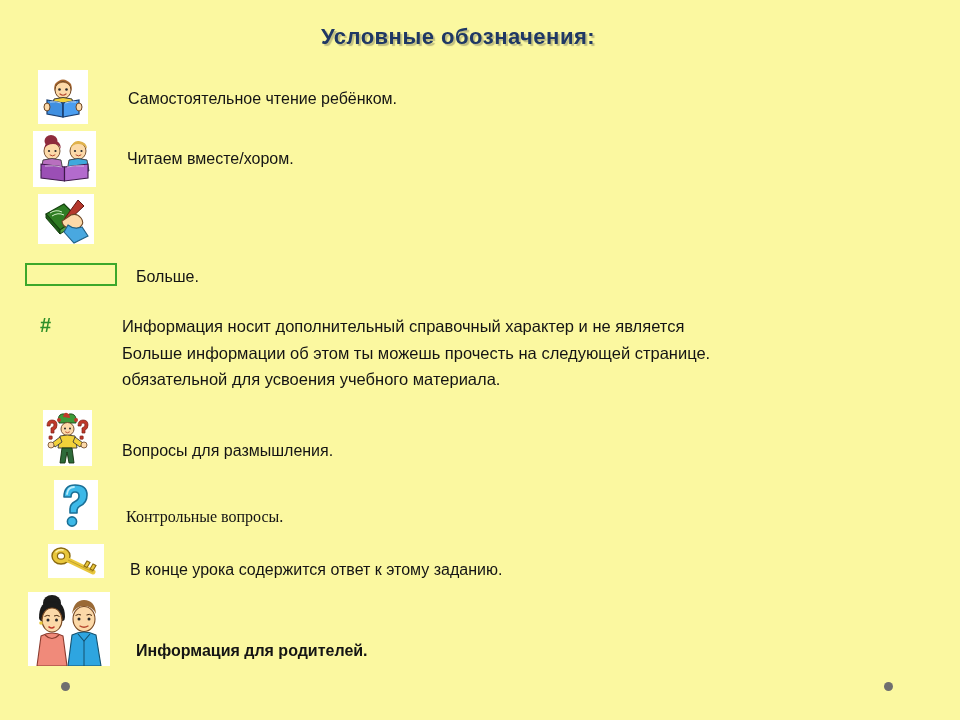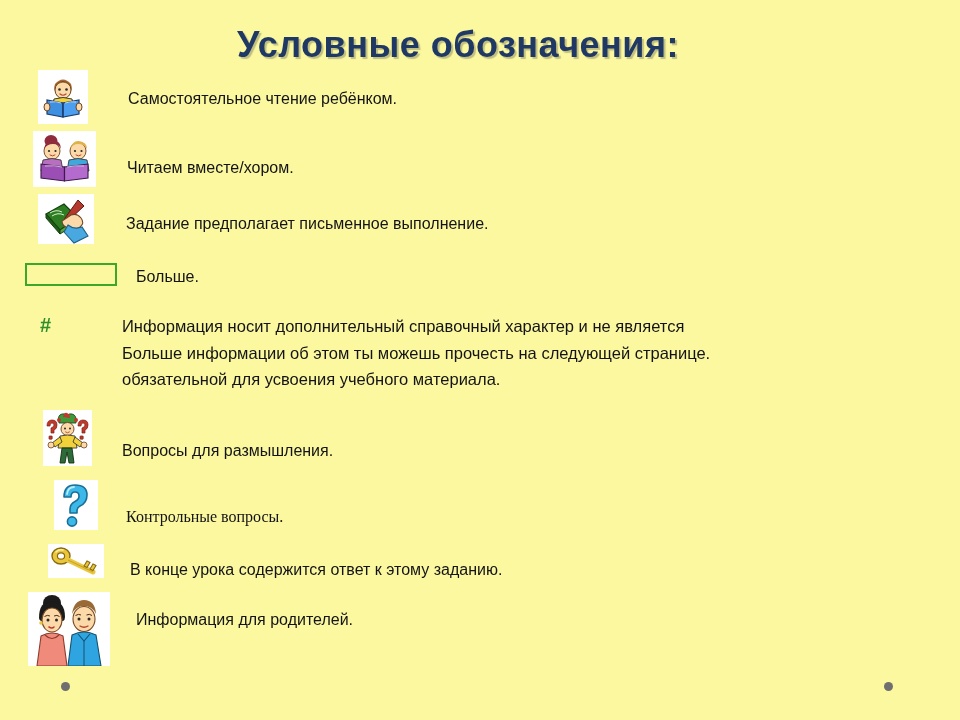--- a/index.html
+++ b/index.html
@@ -19,21 +19,21 @@
     left: 0; top: 0;
     width: 960px;
     height: 720px;
     background: #fbf8a0;
   }
   .title {
     position: absolute;
     left: 0; top: 24px;
     width: 916px;
     text-align: center;
-    font-size: 36px;
+    font-size: 22px;
     font-weight: bold;
     color: #1f3864;
     letter-spacing: 0.5px;
     text-shadow: 2px 2px 1px rgba(120,120,90,0.45);
   }
   .legend-text {
     position: absolute;
     font-size: 16px;
     color: #141414;
     white-space: nowrap;
@@ -123,37 +123,36 @@
       <circle cx="48.5" cy="20" r="1.1" fill="#2a2a2a"></circle>
       <path d="M43 24 q2.5 2 5 0" stroke="#b5472e" stroke-width="1" fill="none" stroke-linecap="round"></path>
       <path d="M36 29 q9 -3 18 0 l2 11 -22 0z" fill="#3fa9dd" stroke="#3b3b3b" stroke-width="0.9"></path>
       <path d="M31.5 36 L31.5 50 L8 47 L8 33 Z" fill="#9b4fb5" stroke="#3d1a4a" stroke-width="1.1"></path>
       <path d="M31.5 36 L31.5 50 L55 47 L55 33 Z" fill="#b36bcd" stroke="#3d1a4a" stroke-width="1.1"></path>
       <path d="M31.5 36 L31.5 50" stroke="#3d1a4a" stroke-width="1.1"></path>
       <path d="M12 35 q9 -1 17 1" stroke="#ecd6f5" stroke-width="0.8" fill="none"></path>
       <path d="M34 36 q9 -2 17 -1" stroke="#ecd6f5" stroke-width="0.8" fill="none"></path>
     </svg>
   </div>
-  <div class="legend-text" style="left:127px; top:156px;">Читаем вместе/хором.</div>
+  <div class="legend-text" style="left:127px; top:147px;">Читаем вместе/хором.</div>
 
   <div class="icon-box" style="left:38px; top:194px; width:56px; height:50px;">
     <svg class="icon-svg" viewBox="0 0 56 50">
       <rect x="0" y="0" width="56" height="50" fill="#ffffff"></rect>
       <path d="M8 20 L26 10 L40 24 L22 36 Z" fill="#2f7d23" stroke="#14410e" stroke-width="1.2"></path>
       <path d="M8 20 L22 36 L22 40 L8 24 Z" fill="#1e5c17" stroke="#14410e" stroke-width="1"></path>
       <path d="M22 36 L40 24 L40 28 L22 40 Z" fill="#54a344" stroke="#14410e" stroke-width="1"></path>
       <path d="M12 19 q6 -4 12 -1" stroke="#d3f0c6" stroke-width="1" fill="none"></path>
       <path d="M14 22 q6 -4 12 -1" stroke="#d3f0c6" stroke-width="1" fill="none"></path>
       <path d="M40 6 L46 12 L30 27 L26 28 L27 24 Z" fill="#b5382c" stroke="#5e1711" stroke-width="1"></path>
       <path d="M26 28 L30 27 L28 30 Z" fill="#3b3b3b"></path>
       <path d="M33 21 q6 -2 10 3 q4 5 -1 9 q-6 4 -12 1 q-6 -2 -6 -7z" fill="#fcd9a8" stroke="#6b4423" stroke-width="1.1"></path>
       <path d="M30 31 q6 5 14 2 l6 9 -14 7 -10 -11z" fill="#49a8e0" stroke="#1d5f85" stroke-width="1.1"></path>
     </svg>
   </div>
-  <div class="legend-text" style="left:126px; top:212px;">Задание предполагает письменное выполнение.</div>
 
   <div class="terms-box"></div>
   <div class="legend-text" style="left:136px; top:265px;">Больше.</div>
 
   <div class="hash">#</div>
   <div class="para">
     <div>Информация  носит дополнительный  справочный  характер  и не является</div>
     <div>Больше информации  об этом ты можешь  прочесть  на следующей  странице.</div>
     <div>обязательной  для  усвоения  учебного  материала.</div>
   </div>
@@ -227,18 +226,18 @@
       <circle cx="51" cy="27" r="1.5" fill="#2a2a2a"></circle>
       <circle cx="61" cy="27" r="1.5" fill="#2a2a2a"></circle>
       <path d="M47.5 23.5 q3 -2 5.5 -0.5" stroke="#4a2a12" stroke-width="1" fill="none"></path>
       <path d="M58.5 23 q3 -1.5 5.5 0.5" stroke="#4a2a12" stroke-width="1" fill="none"></path>
       <path d="M52 34 q4 2.5 8 0" stroke="#b5472e" stroke-width="1.4" fill="none" stroke-linecap="round"></path>
       <path d="M44 43 q12 -6 24 0 l5 31 -33 0z" fill="#2ea5e0" stroke="#14506e" stroke-width="1.1"></path>
       <path d="M50 42 l6 7 6 -7" stroke="#14506e" stroke-width="1.1" fill="none"></path>
       <path d="M56 49 l0 25" stroke="#14506e" stroke-width="1" fill="none"></path>
     </svg>
   </div>
-  <div class="legend-text" style="left:136px; top:608px;">Информация для родителей.</div>
+  <div class="legend-text" style="left:136px; top:639px;font-weight:bold;">Информация для родителей.</div>
 
   <div class="dot" style="left:61px; top:682px;"></div>
   <div class="dot" style="left:884px; top:682px;"></div>
 
 </div>
 
 </body></html>

